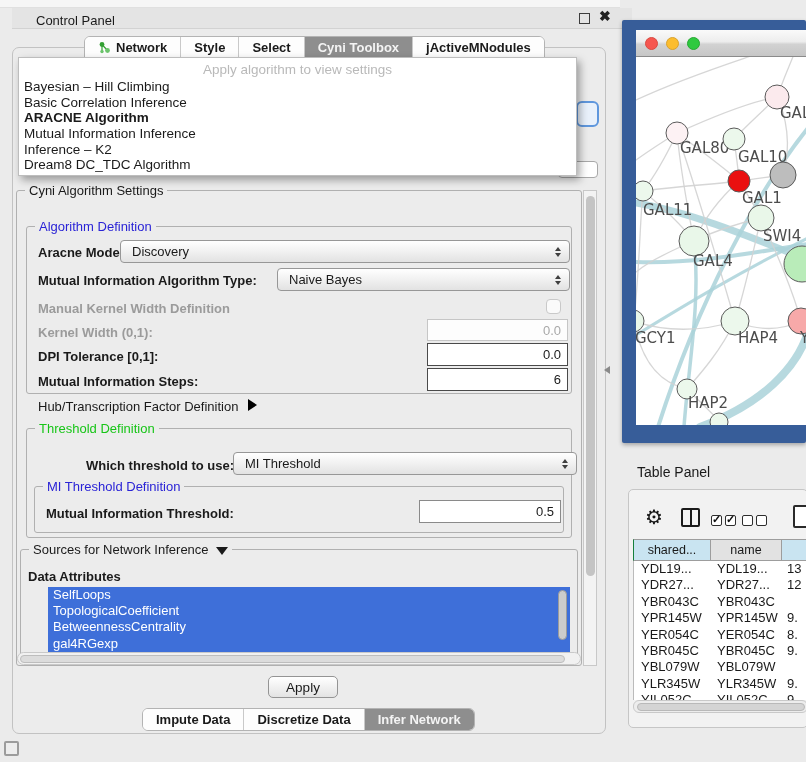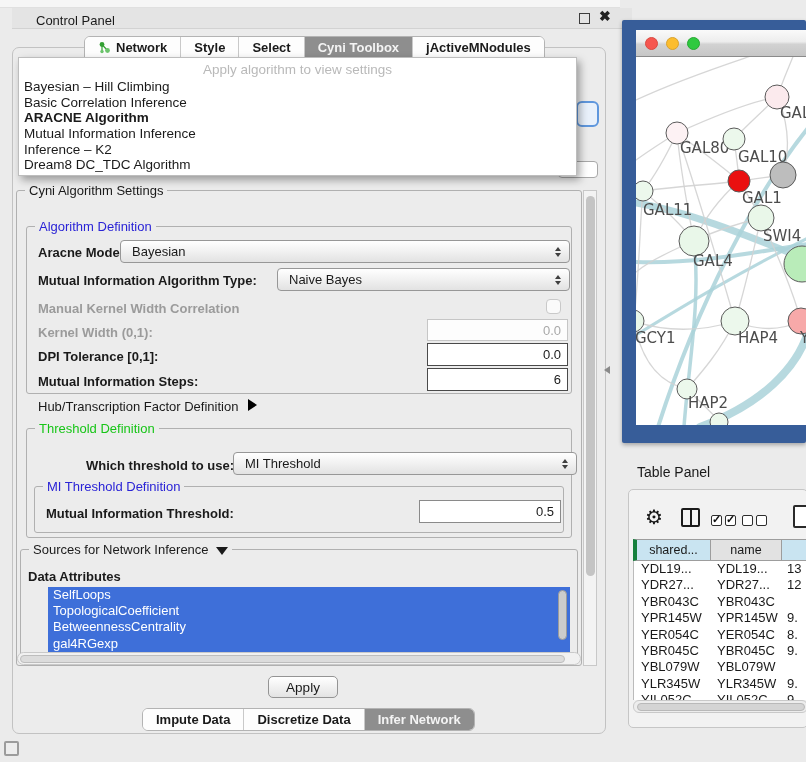--- a/index.html
+++ b/index.html
@@ -116,21 +116,21 @@
   .cols-ico { position:absolute; left:681px; top:508px; width:19px; height:19px; border:2px solid #1a1a1a; border-radius:2px; }
   .cols-ico::after { content:""; position:absolute; left:6.5px; top:0; width:2px; height:15px; background:#1a1a1a; }
   .cb { display:inline-block; width:11px; height:11px; border:1.5px solid #2e2e2e; border-radius:2px;
         position:relative; background:#fff; margin-right:3px; }
   .cb.checked::after { content:"✓"; position:absolute; top:-3px; left:0; font-size:11px; font-weight:bold; color:#111; }
   .cb-group { position:absolute; top:512px; }
   .doc-ico { position:absolute; left:793px; top:505px; width:20px; height:23px; border:2px solid #2a2a2a; border-radius:2px; background:#fff; }
 
   .th-row { position:absolute; left:633px; top:539px; height:22px; display:flex; font-size:12.5px; }
   .th { border:1px solid #9d9d9d; border-left:none; display:flex; align-items:center; justify-content:center; }
-  .th:first-child { border-left:4px solid #15803d; }
+  .th:first-child { border-left:1px solid #15803d; }
   .th.blue { background:#c9e4f1; } .th.gray { background:#e2e2e2; }
   .tbl-body { position:absolute; left:633px; top:561px; width:175px; height:139px; background:#fff;
               border-left:1px solid #bbb; overflow:hidden; font-size:13px; }
   .trow { display:flex; height:16.4px; line-height:16.4px; white-space:nowrap; }
   .td1 { width:77px; padding-left:7px; } .td2 { width:72px; padding-left:6px; } .td3 { padding-left:4px; }
   .tp-hsb { position:absolute; left:633px; top:700px; width:175px; height:13px; background:#ededed;
             border:1px solid #c9c9c9; border-radius:6px; }
   .tp-hsb-thumb { position:absolute; left:3px; top:1.5px; width:168px; height:8px; background:#d4d4d4;
                   border:1px solid #b9b9b9; border-radius:4px; }
 </style>
@@ -190,35 +190,35 @@
   </div>
   <div class="abs vsb">
       <div class="vsb-thumb"></div>
     </div>
 
   <div class="abs gbox" style="left:26px;top:226px;width:546px;height:168px;">
     <span class="gtitle t-blue">Algorithm Definition</span>
   </div>
   <span class="lbl b" style="left:38px;top:245px;">Aracne Mode:</span>
   <div class="combo" style="left:120px;top:240px;width:450px;">
-    <span>Bayesian</span>
+    <span>Discovery</span>
     <span class="spin">
         <i class="up"></i>
         <i class="dn"></i>
       </span>
   </div>
   <span class="lbl b" style="left:38px;top:273px;">Mutual Information Algorithm Type:</span>
   <div class="combo" style="left:277px;top:268px;width:293px;">
     <span>Naive Bayes</span>
     <span class="spin">
         <i class="up"></i>
         <i class="dn"></i>
       </span>
   </div>
-  <span class="lbl b dis" style="left:38px;top:301px;">Manual Kernel Width Correlation</span>
+  <span class="lbl b dis" style="left:38px;top:301px;">Manual Kernel Width Definition</span>
   <div class="chk" style="left:546px;top:299px;"></div>
   <span class="lbl b dis" style="left:38px;top:325px;">Kernel Width (0,1):</span>
   <div class="field di" style="left:427px;top:319px;width:141px;height:22px;">
     <span>0.0</span>
   </div>
   <span class="lbl b" style="left:38px;top:349px;">DPI Tolerance [0,1]:</span>
   <div class="field en" style="left:427px;top:343px;width:141px;height:23px;">
     <span>0.0</span>
   </div>
   <span class="lbl b" style="left:38px;top:374px;">Mutual Information Steps:</span>

